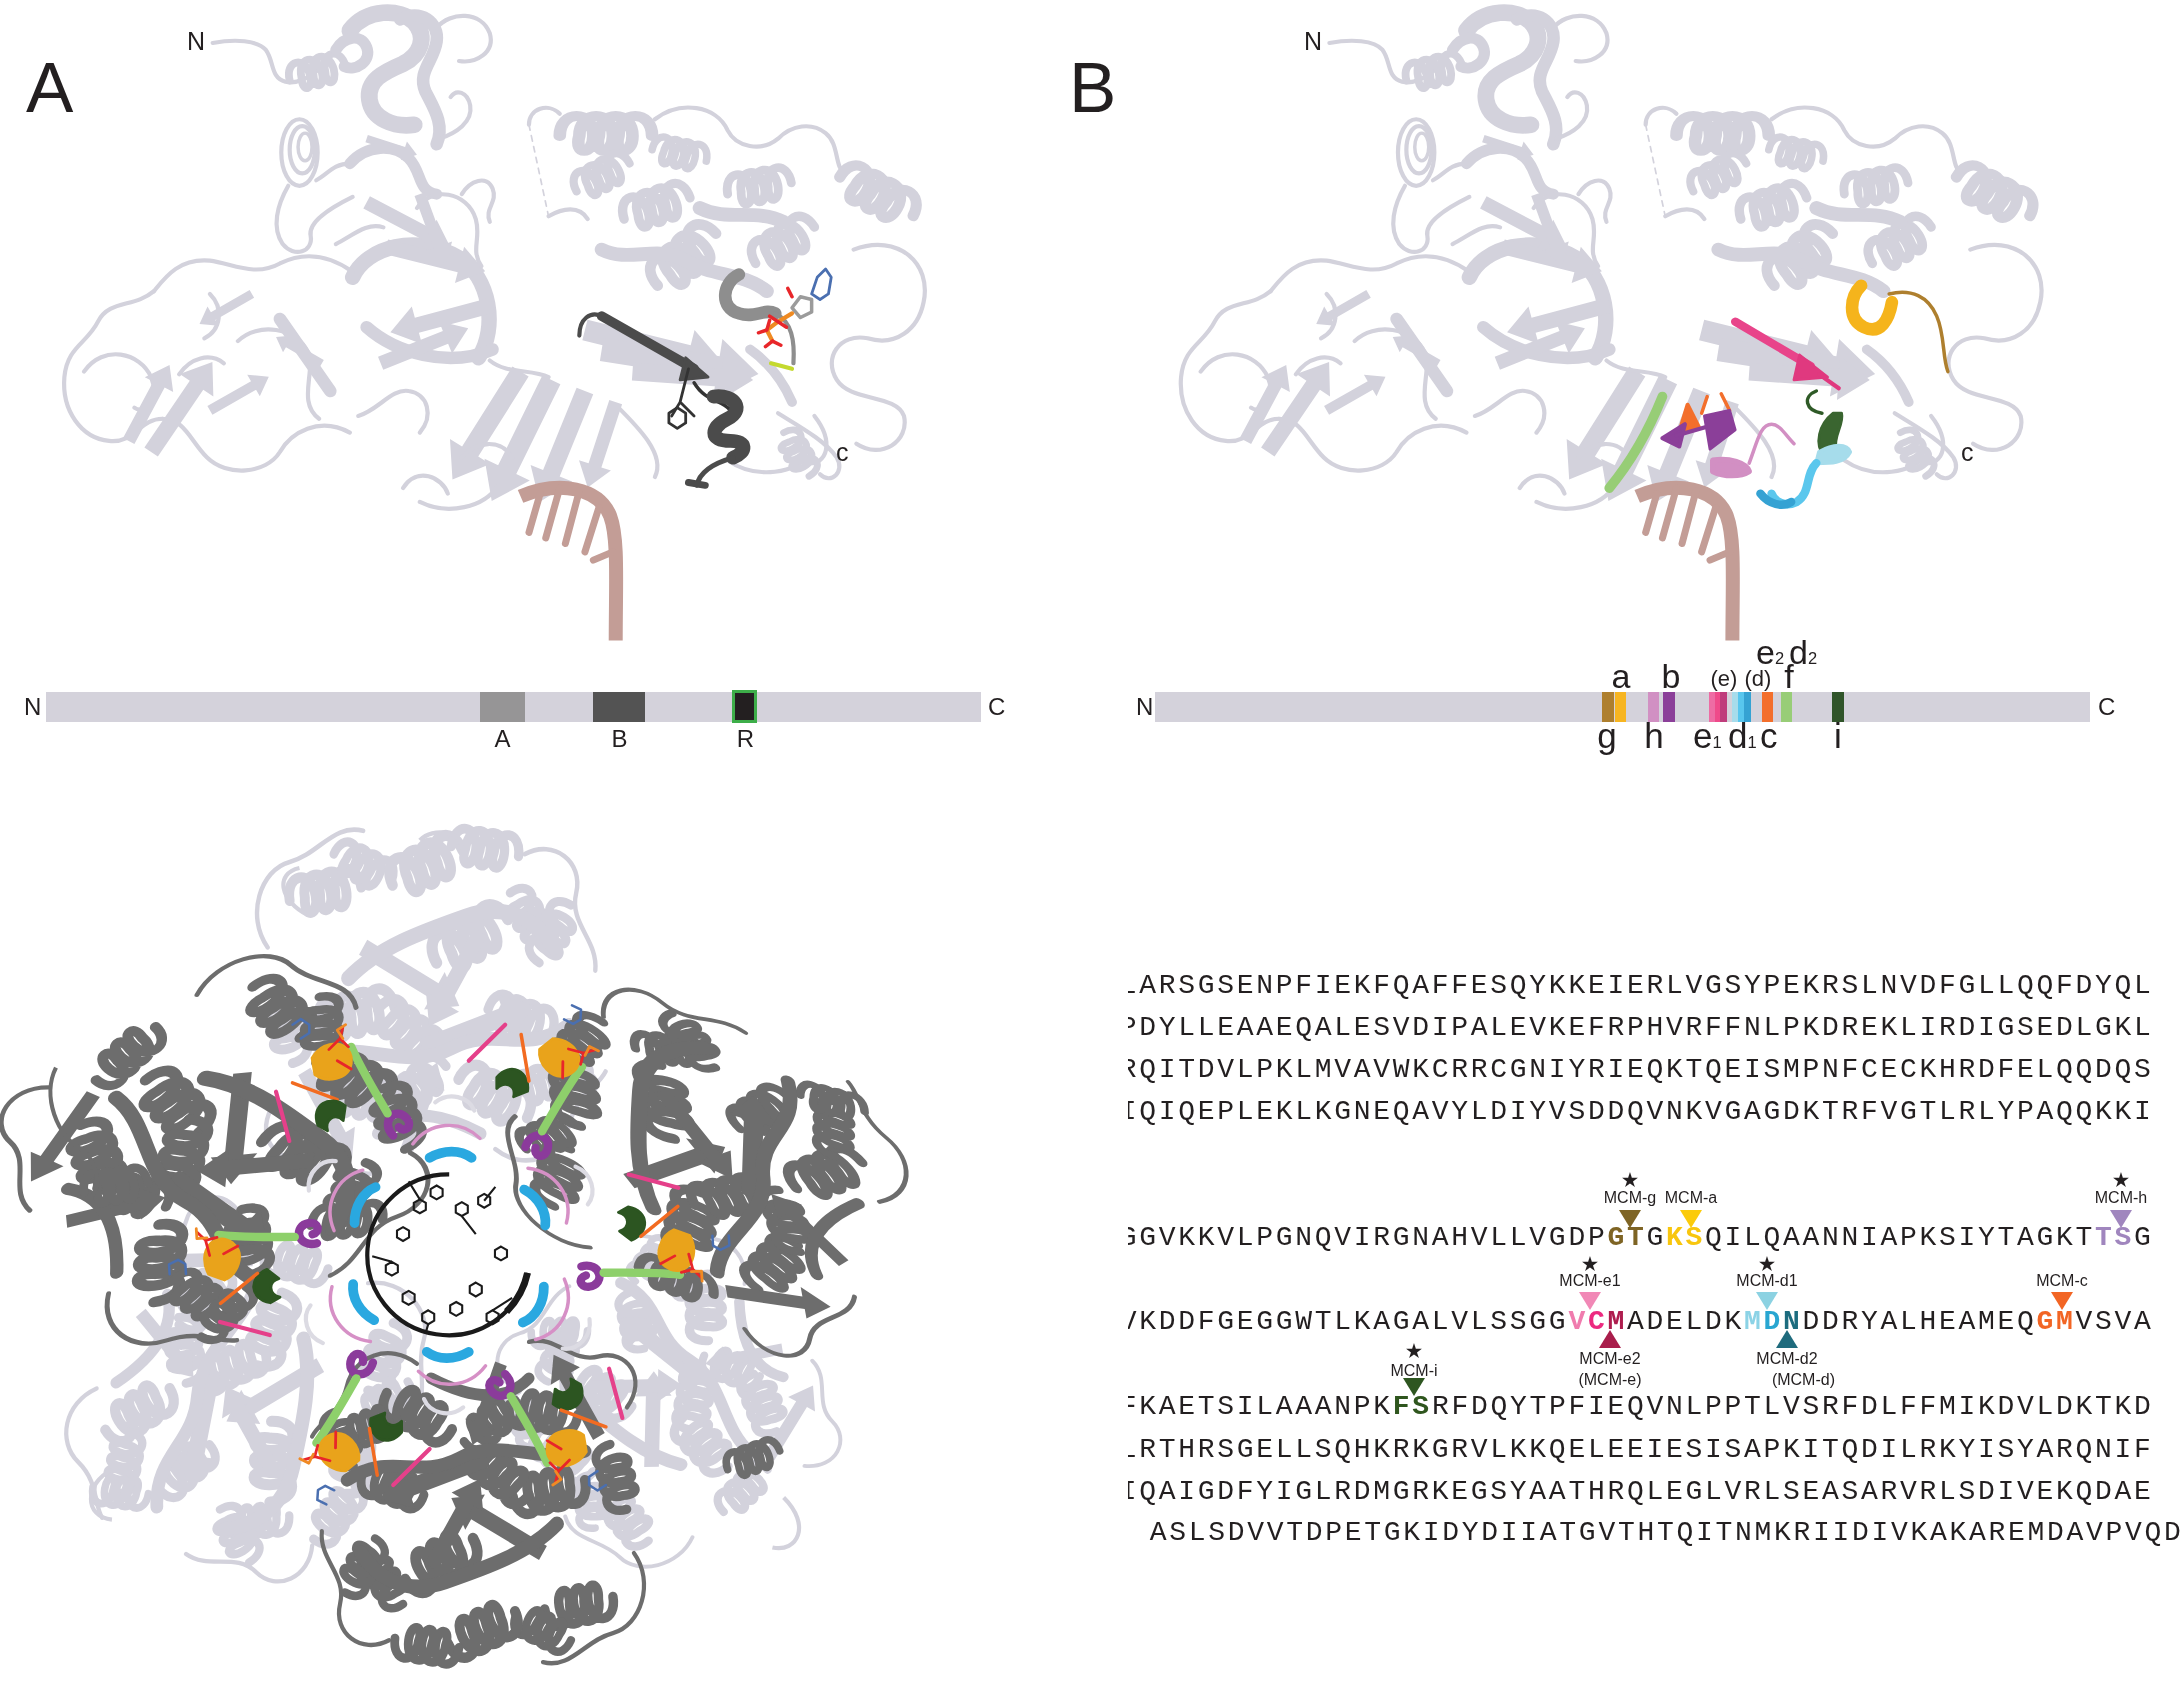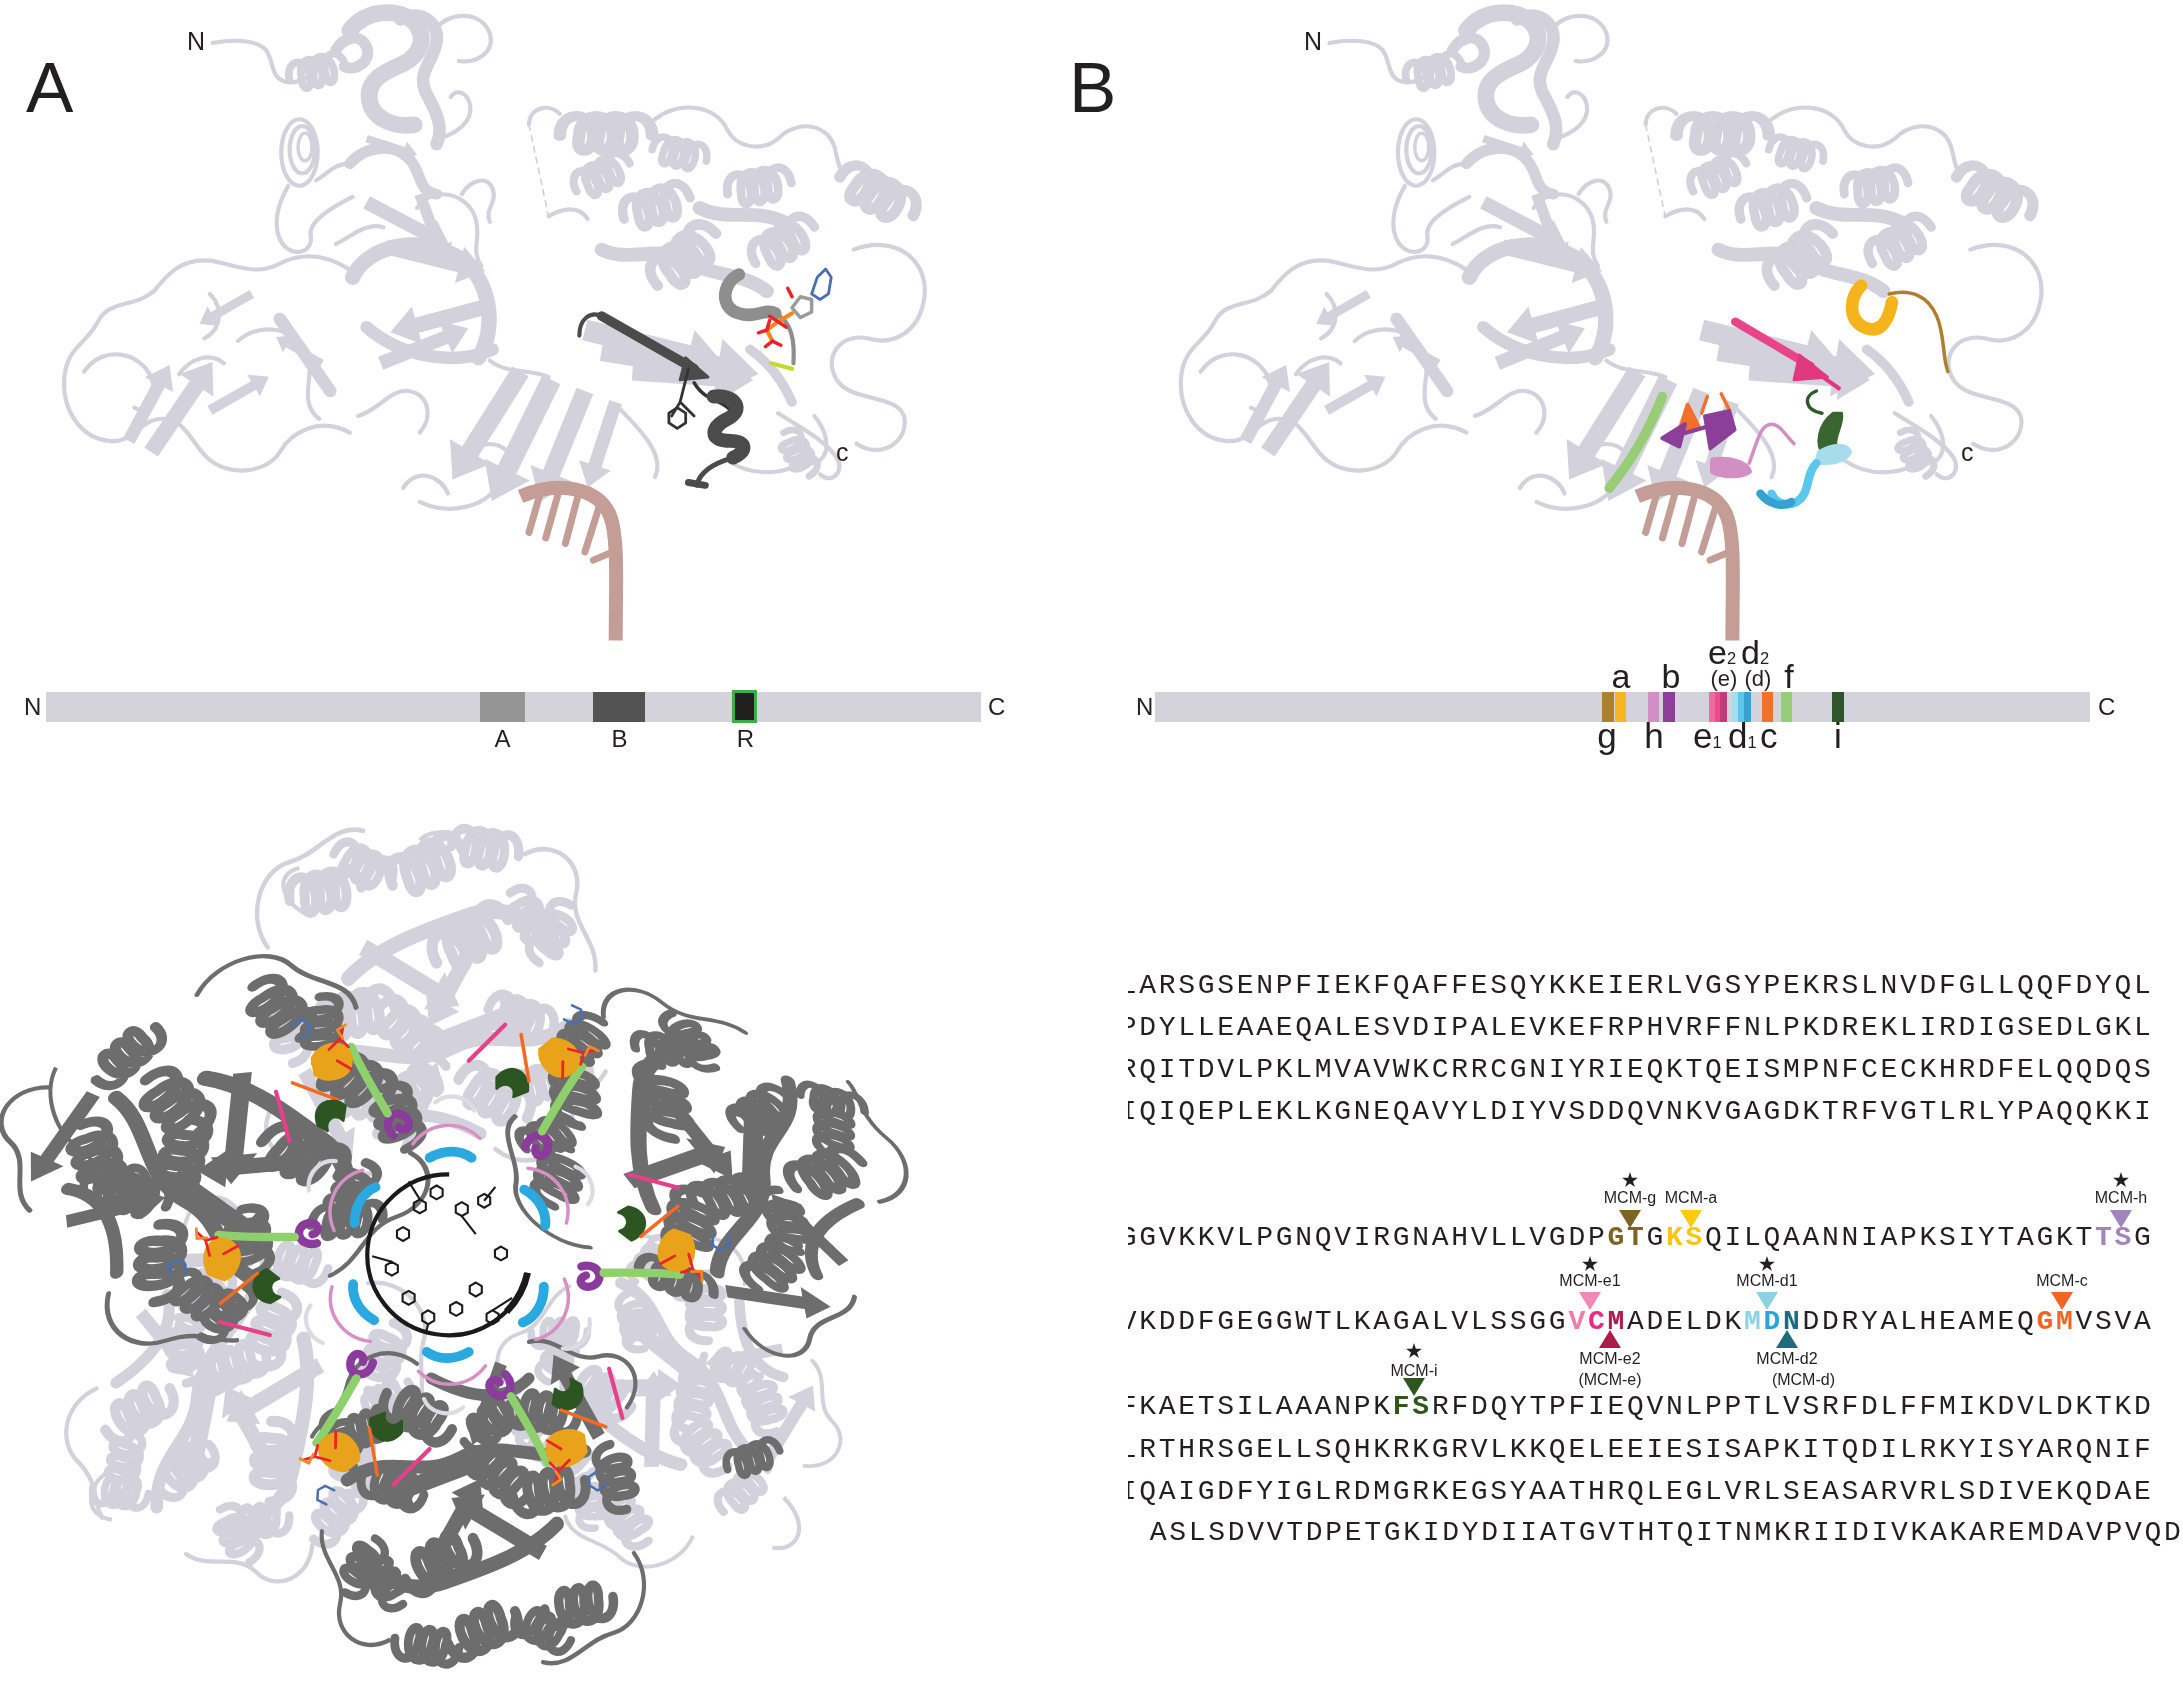--- a/index.html
+++ b/index.html
@@ -8,21 +8,21 @@
   .art{position:absolute;left:0;top:0;width:2183px;height:1693px;}
   .panel-label{font-size:71px;line-height:71px;}
   .term-label{font-size:25px;line-height:25px;}
   .bar-end{font-size:24px;line-height:24px;}
   .track{position:absolute;top:692px;height:30px;}
   .seg{position:absolute;top:0;height:30px;}
   .reg-outline{position:absolute;top:-2.1px;width:18.5px;height:27.4px;border:3.4px solid #3DAE49;}
   .reg-label{font-size:24px;line-height:24px;width:41px;text-align:center;}
   .mot-top{font-size:34px;line-height:34px;width:34px;text-align:center;}
   .mot-alias{font-size:22px;line-height:22px;width:34px;text-align:center;}
-  .mot-sup{font-size:34px;line-height:34px;}
+  .mot-sup{font-size:34px;line-height:34px;margin-left:48px;}
   .mot-bot{font-size:35px;line-height:35px;}
   .mot-bot-c{font-size:35px;line-height:35px;width:34px;text-align:center;}
   .sub-top{font-size:16.5px;}
   .sub-bot{font-size:16.5px;}
   .seq-clip{position:absolute;left:1128px;top:0;width:1055px;height:1693px;overflow:hidden;}
   .seq-line{position:absolute;left:-8.2px;font-family:"Liberation Mono",monospace;font-size:28px;line-height:33px;letter-spacing:2.7px;white-space:pre;color:#231F20;}
   .hl{font-weight:bold;}
   .ann{position:absolute;width:96px;text-align:center;white-space:nowrap;}
   .star{font-family:"DejaVu Sans",sans-serif;font-size:20.6px;line-height:20.6px;color:#231F20;}
   .ann-label{font-size:16px;line-height:16px;color:#231F20;}

